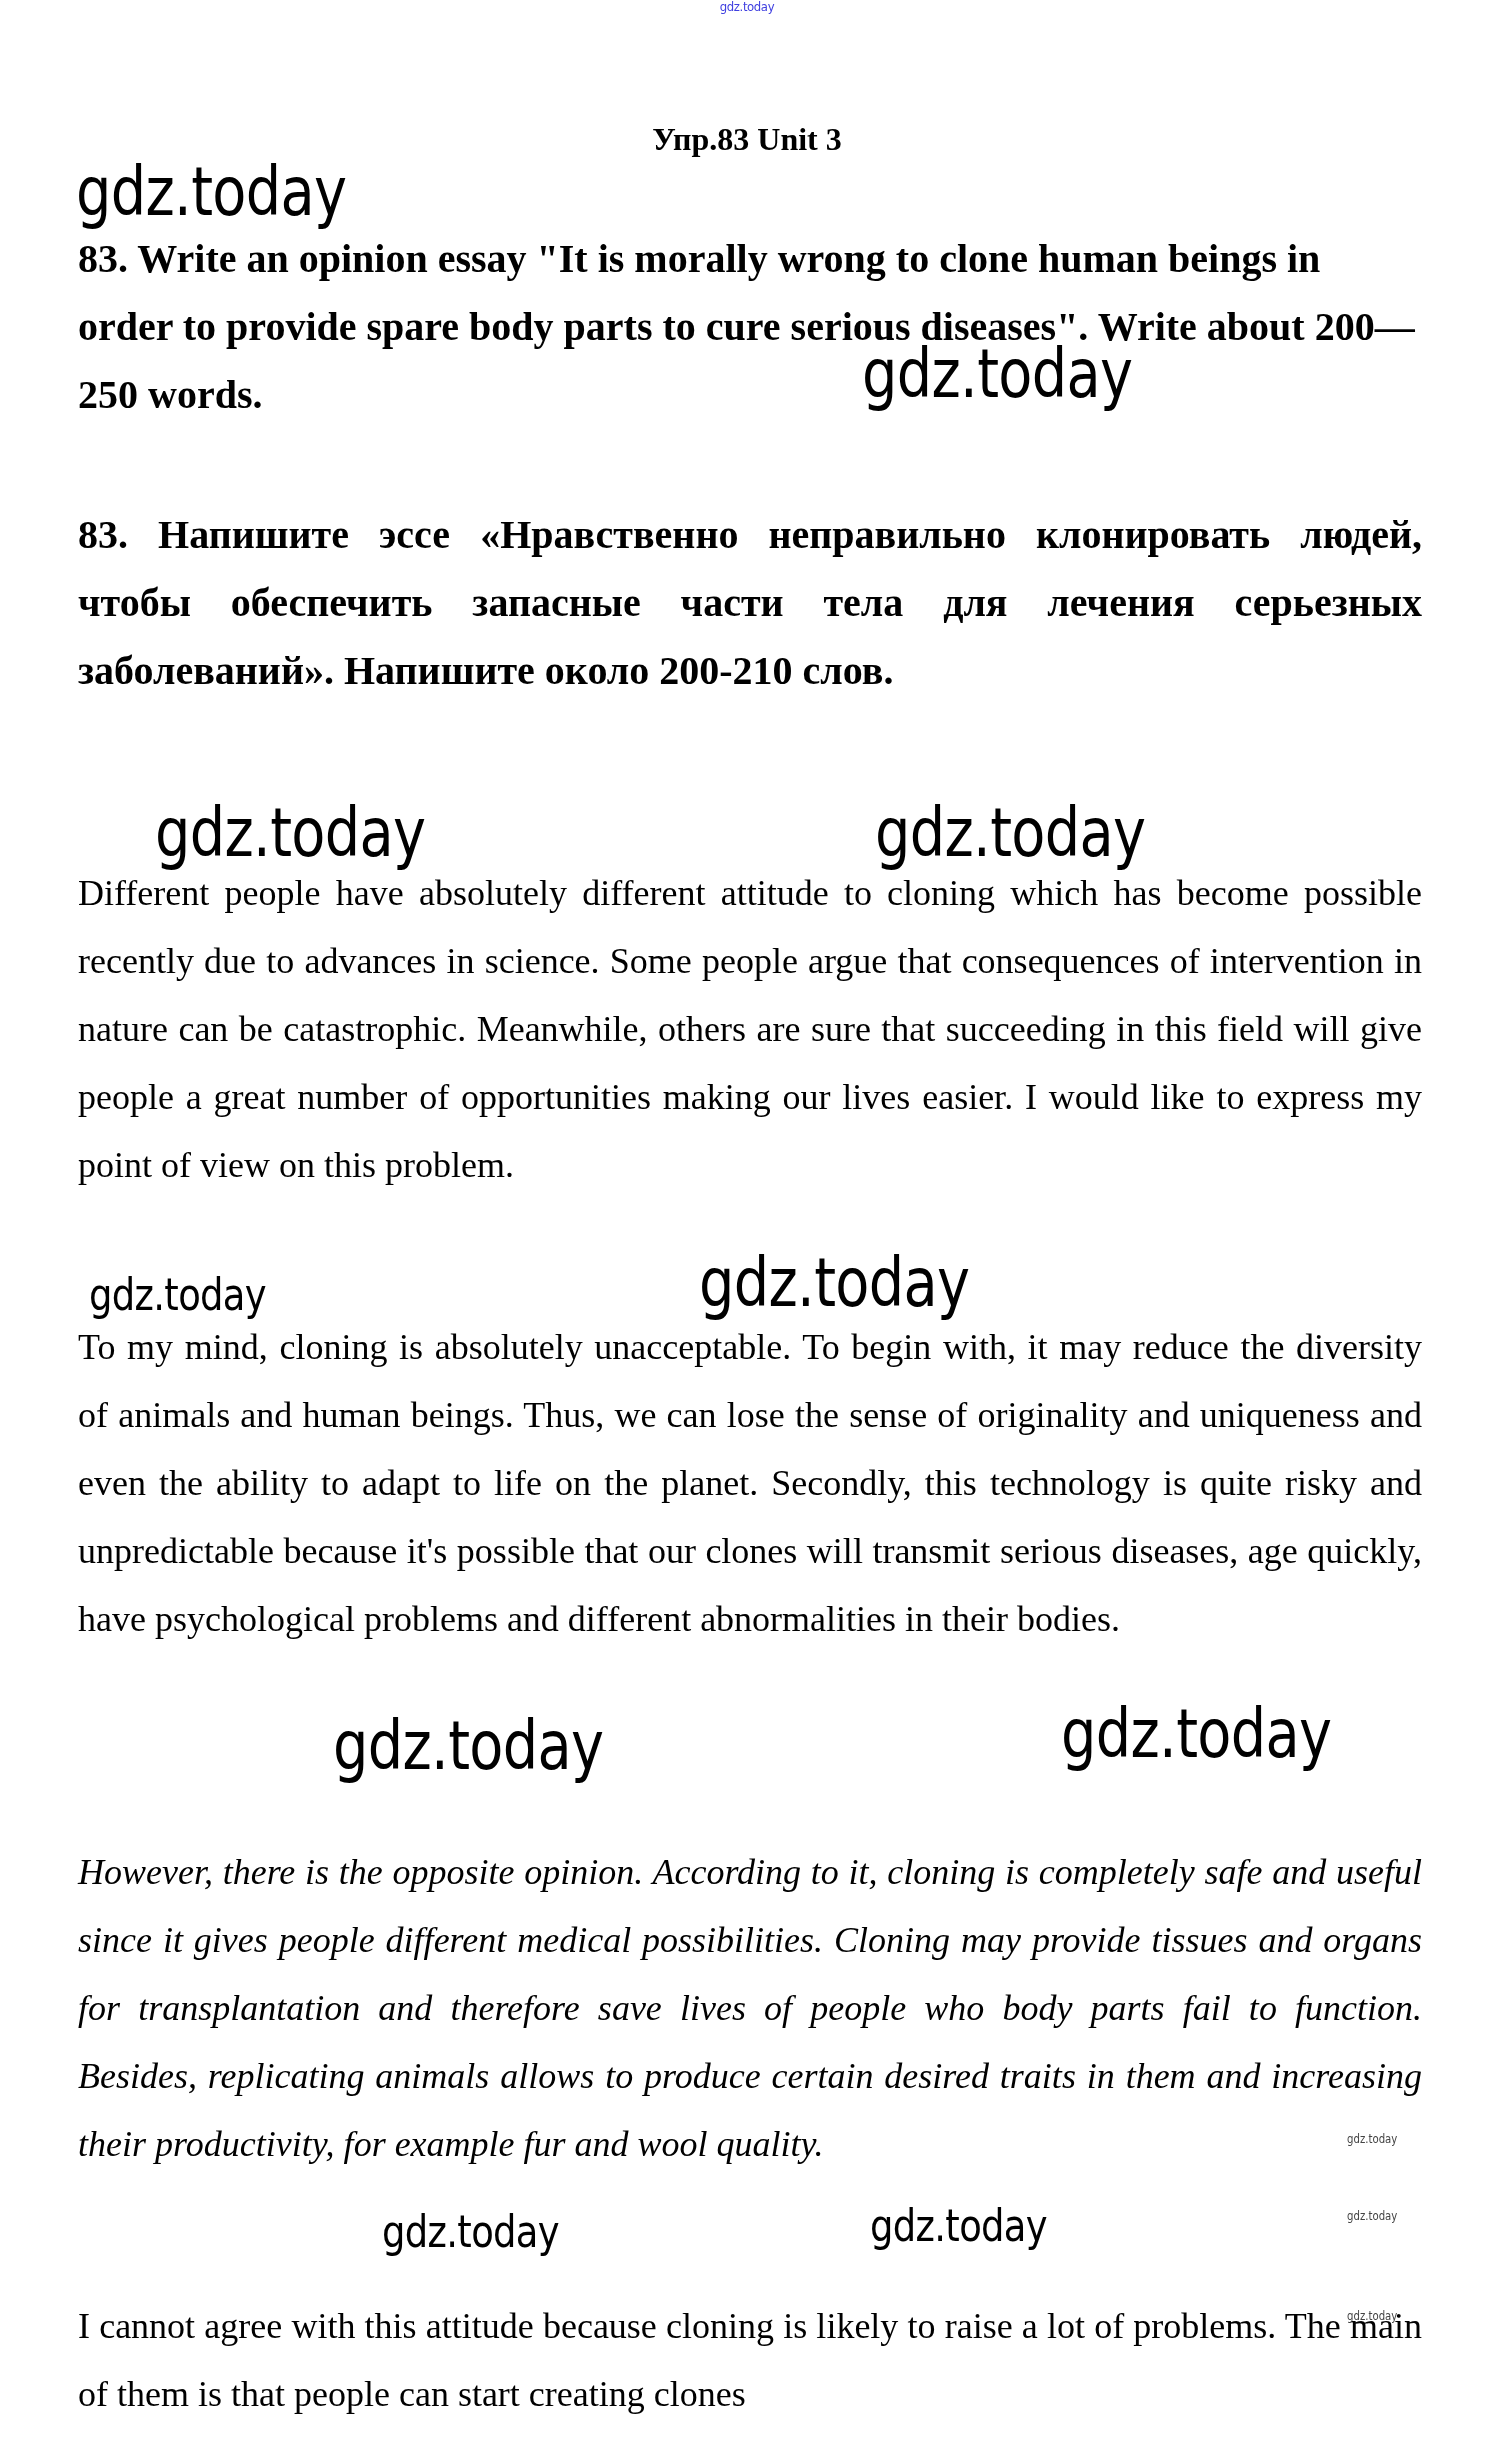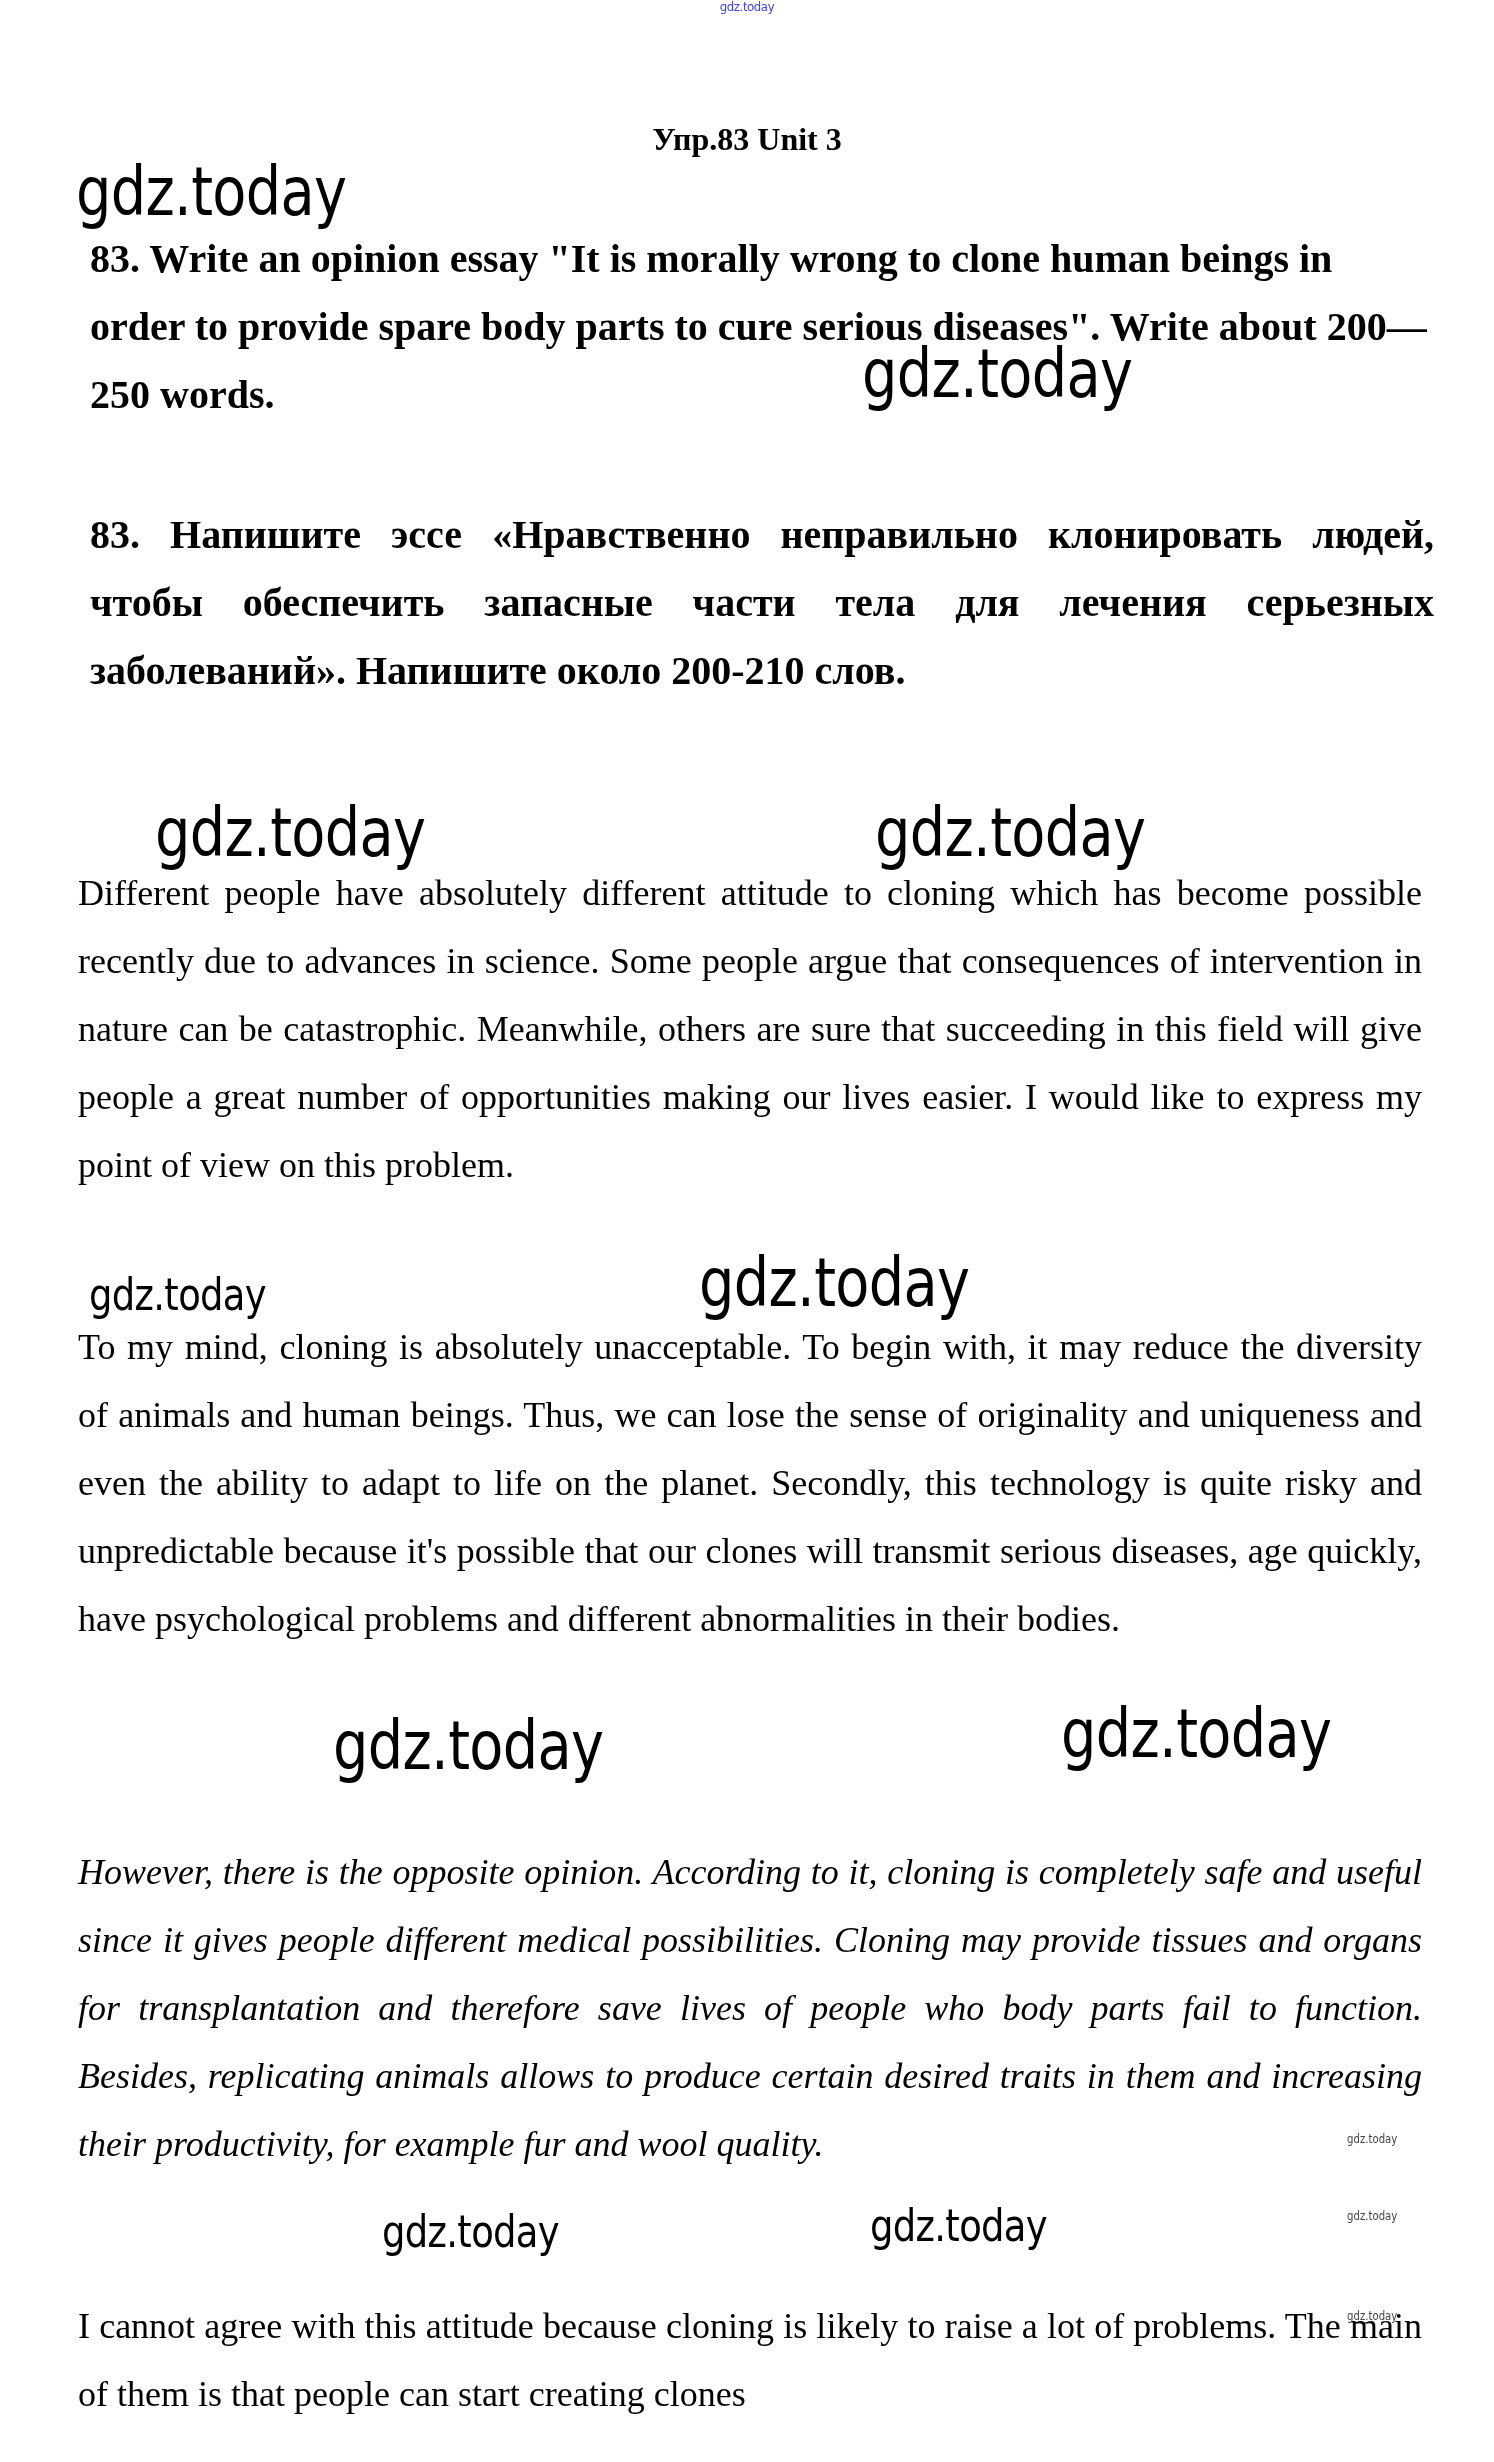--- a/index.html
+++ b/index.html
@@ -1,20 +1,20 @@
 <!DOCTYPE html>
 <html style="font-size:12.4px"><head>
 <meta charset="utf-8">
 <style>
   html, body { margin: 0; padding: 0; background: #ffffff; }
   body { width: 1494px; height: 2462px; position: relative; overflow: hidden; font-family: "Liberation Serif", "DejaVu Serif", serif; color: #000; }
   .abs { position: absolute; }
   .top-wm { left: 0; width: 1494px; top: 0; text-align: center; font-family: "DejaVu Sans", sans-serif; font-size: 11.7px; color: #4040e0; letter-spacing: -0.4px; }
   .title { left: 0; width: 1494px; top: 93px; text-align: center; font-weight: bold; font-size: 32px; margin-top: 28px; }
-  .task { left: 78px; width: 1344px; font-weight: bold; font-size: 40px; line-height: 68px; margin-left: 12px; }
+  .task { left: 78px; width: 1344px; font-weight: bold; font-size: 40px; line-height: 68px; }
   .task-en { top: 225px; text-align: left; }
   .task-ru { top: 501px; text-align: justify; text-align-last: left; }
   .para { left: 78px; width: 1344px; font-size: 36px; line-height: 68px; text-align: justify; text-align-last: left; }
   .p1 { top: 859px; }
   .p2 { top: 1313px; }
   .p3 { top: 1838px; font-style: italic; }
   .p4 { top: 2292px; }
   .wm { font-family: "DejaVu Sans", "Liberation Sans", sans-serif; font-weight: normal; color: #000; transform: scaleX(0.82); transform-origin: left top; white-space: nowrap; letter-spacing: -0.8px; }
   .wm-l { font-size: 68px; }
   .wm-s { font-size: 45px; }

